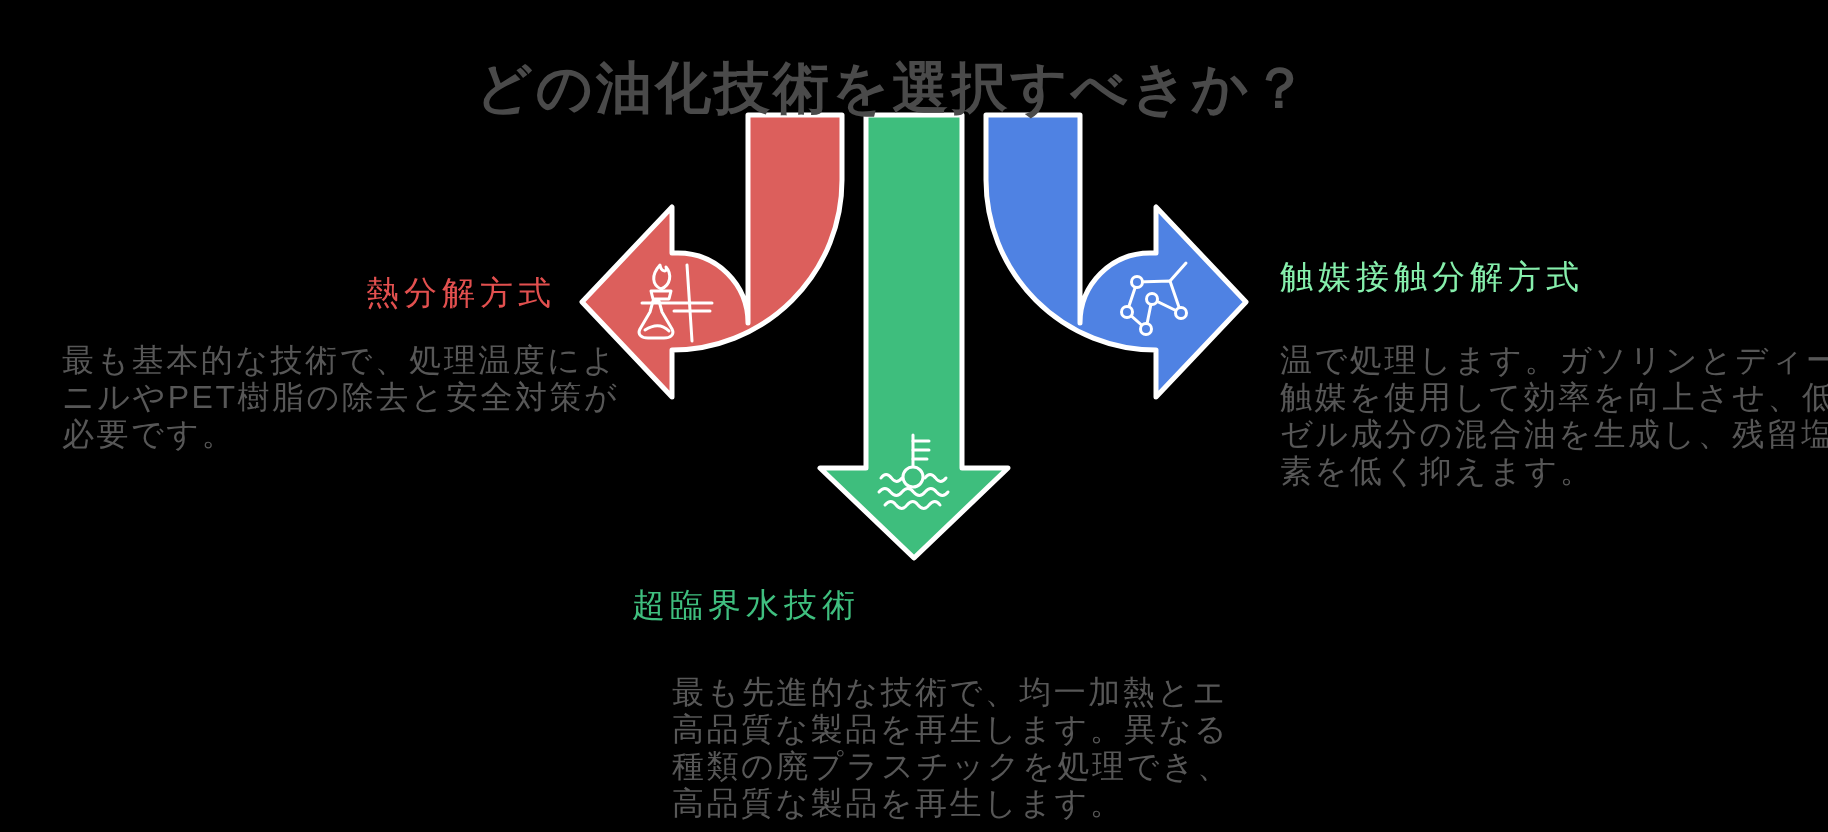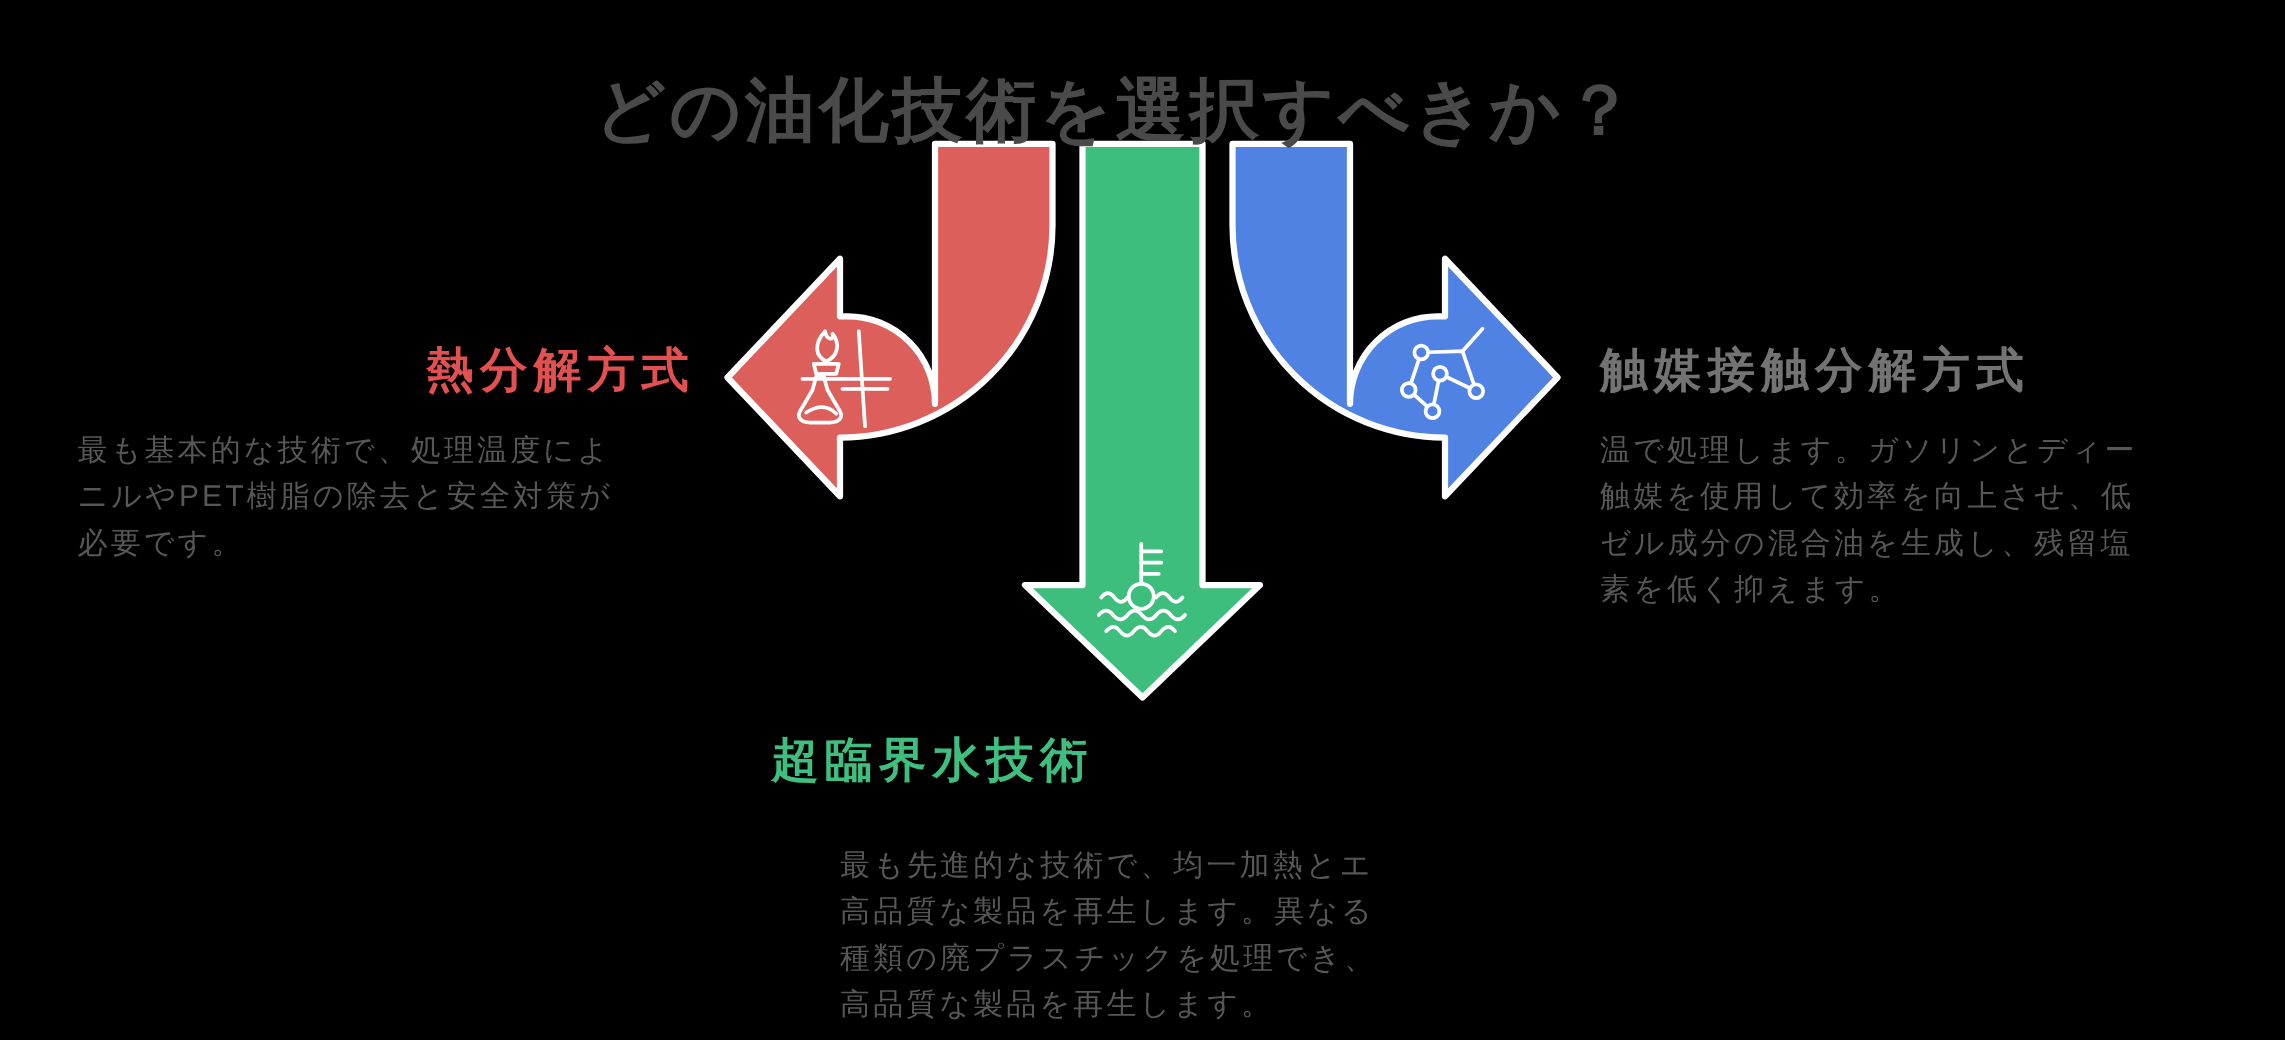--- a/index.html
+++ b/index.html
@@ -10,27 +10,27 @@
     font-family:"Liberation Sans","DejaVu Sans",sans-serif;
   }
   .abs{position:absolute;}
   .title{
     top:13px;left:0;width:1786px;
     text-align:center;
     font-size:56px;font-weight:bold;letter-spacing:3px;
     color:#4A4A4A;white-space:nowrap;
   }
   .method-label{
-    font-size:38px;font-weight:bold;letter-spacing:5px;white-space:nowrap;
+    font-size:33px;font-weight:normal;letter-spacing:5px;white-space:nowrap;
   }
   .label-red{top:271px;right:1272px;color:#E2504F;text-align:right;}
   .label-green{top:583px;left:0;width:1492px;text-align:center;color:#3FBF7F;}
-  .label-blue{top:271px;left:1280px;color:#737373;}
+  .label-blue{top:255px;left:1280px;color:#86efac;}
   .body-text{
-    color:#575757;font-size:24px;letter-spacing:2.5px;line-height:37px;
+    color:#575757;font-size:32px;letter-spacing:2.5px;line-height:37px;
   }
   .body-text div{white-space:nowrap;}
   .body-left{top:342px;left:62px;}
   .body-center{top:674px;left:672px;}
   .body-right{top:342px;left:1280px;}
   svg.diagram{position:absolute;top:0;left:0;}
 </style>
 </head>
 <body>
 

